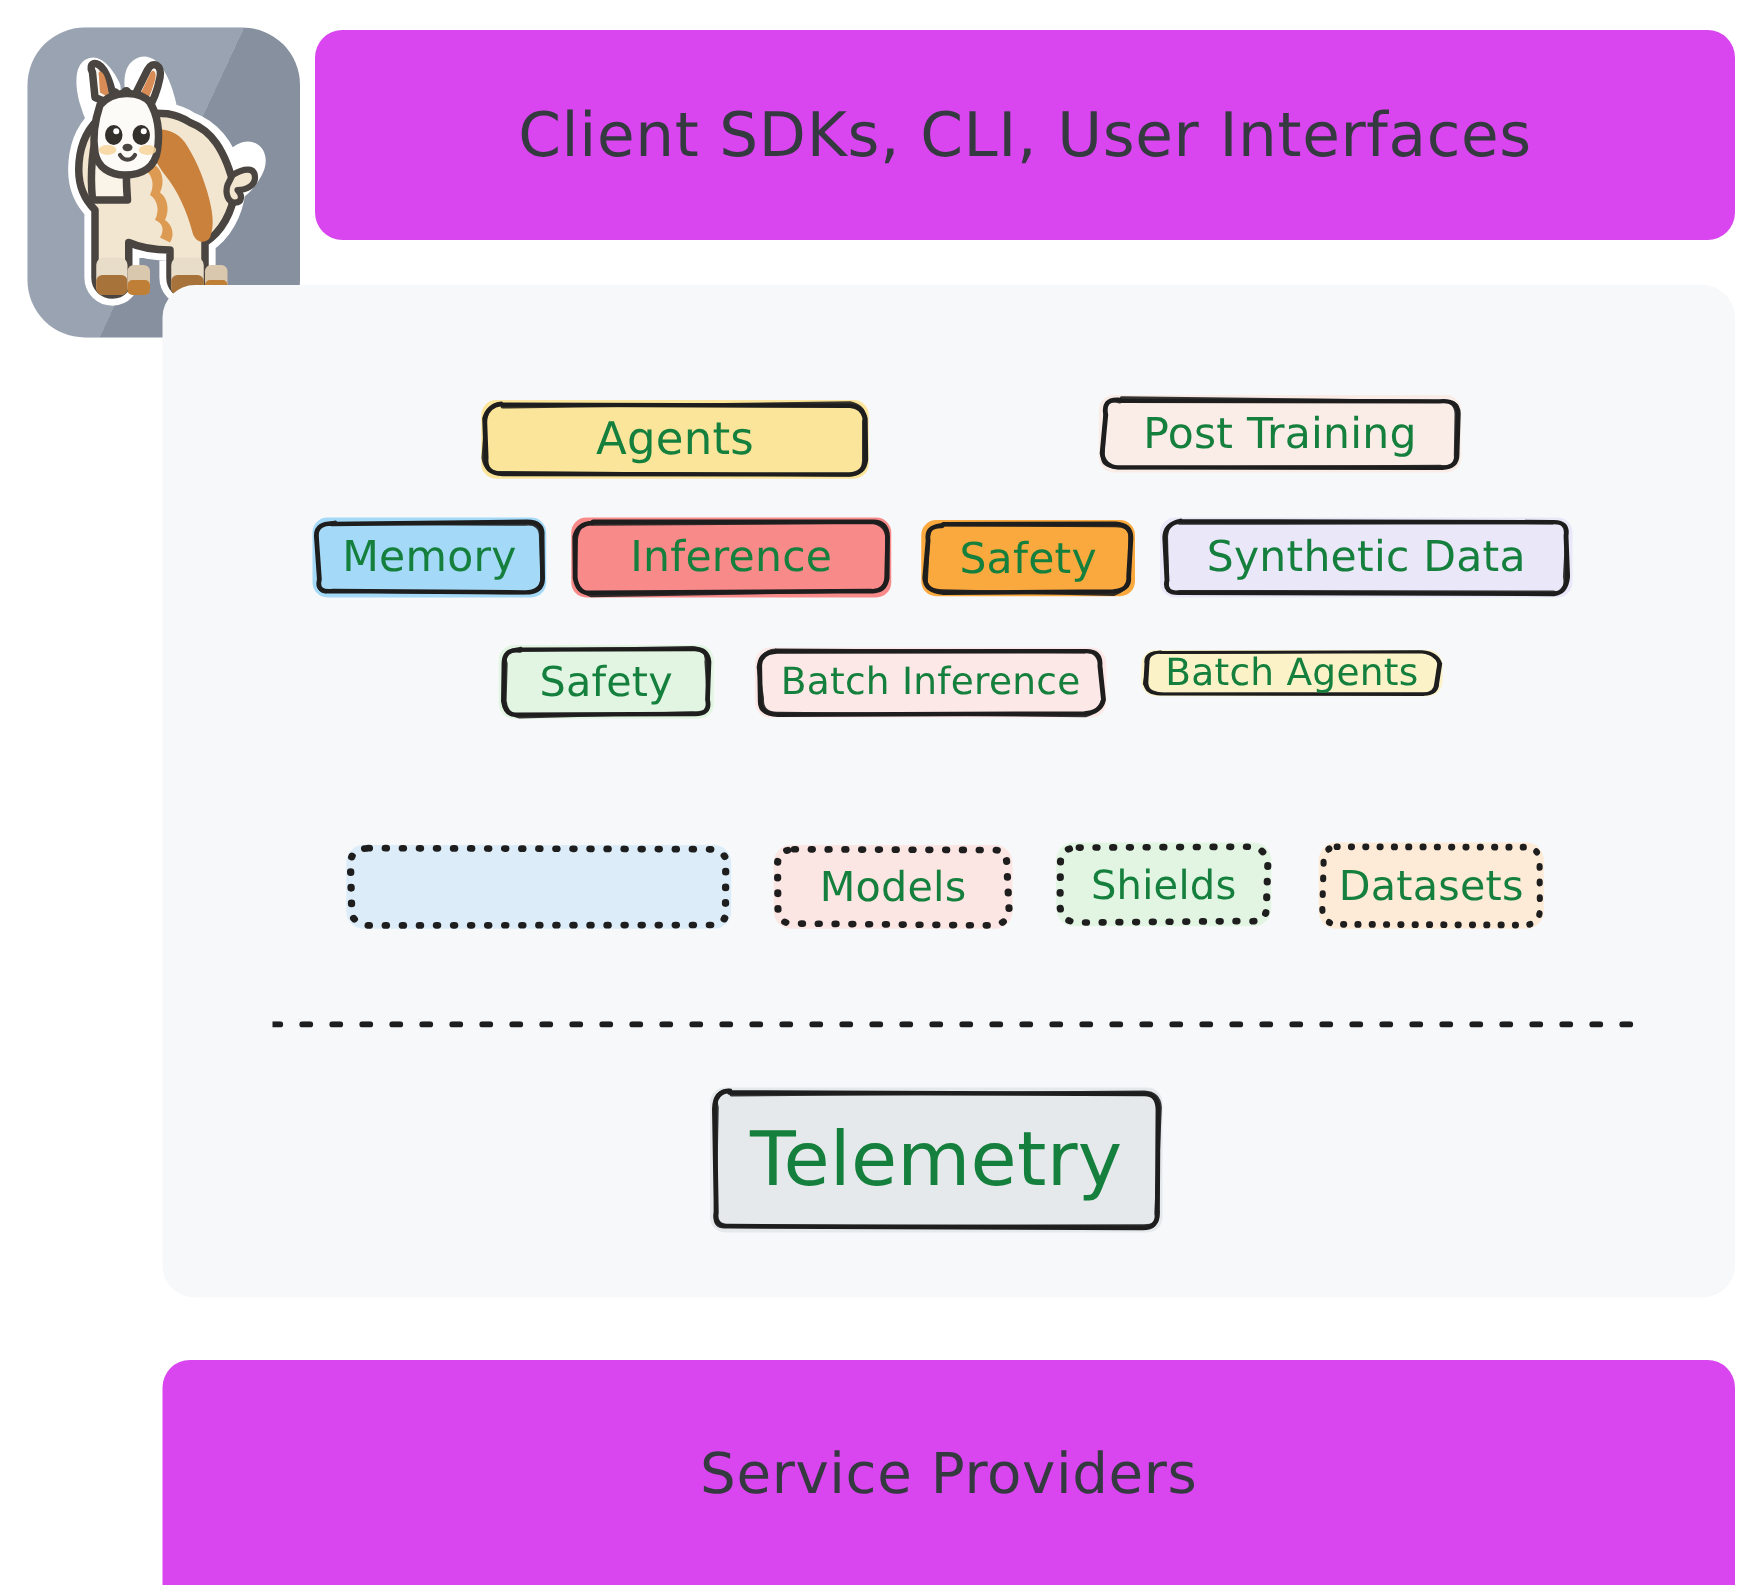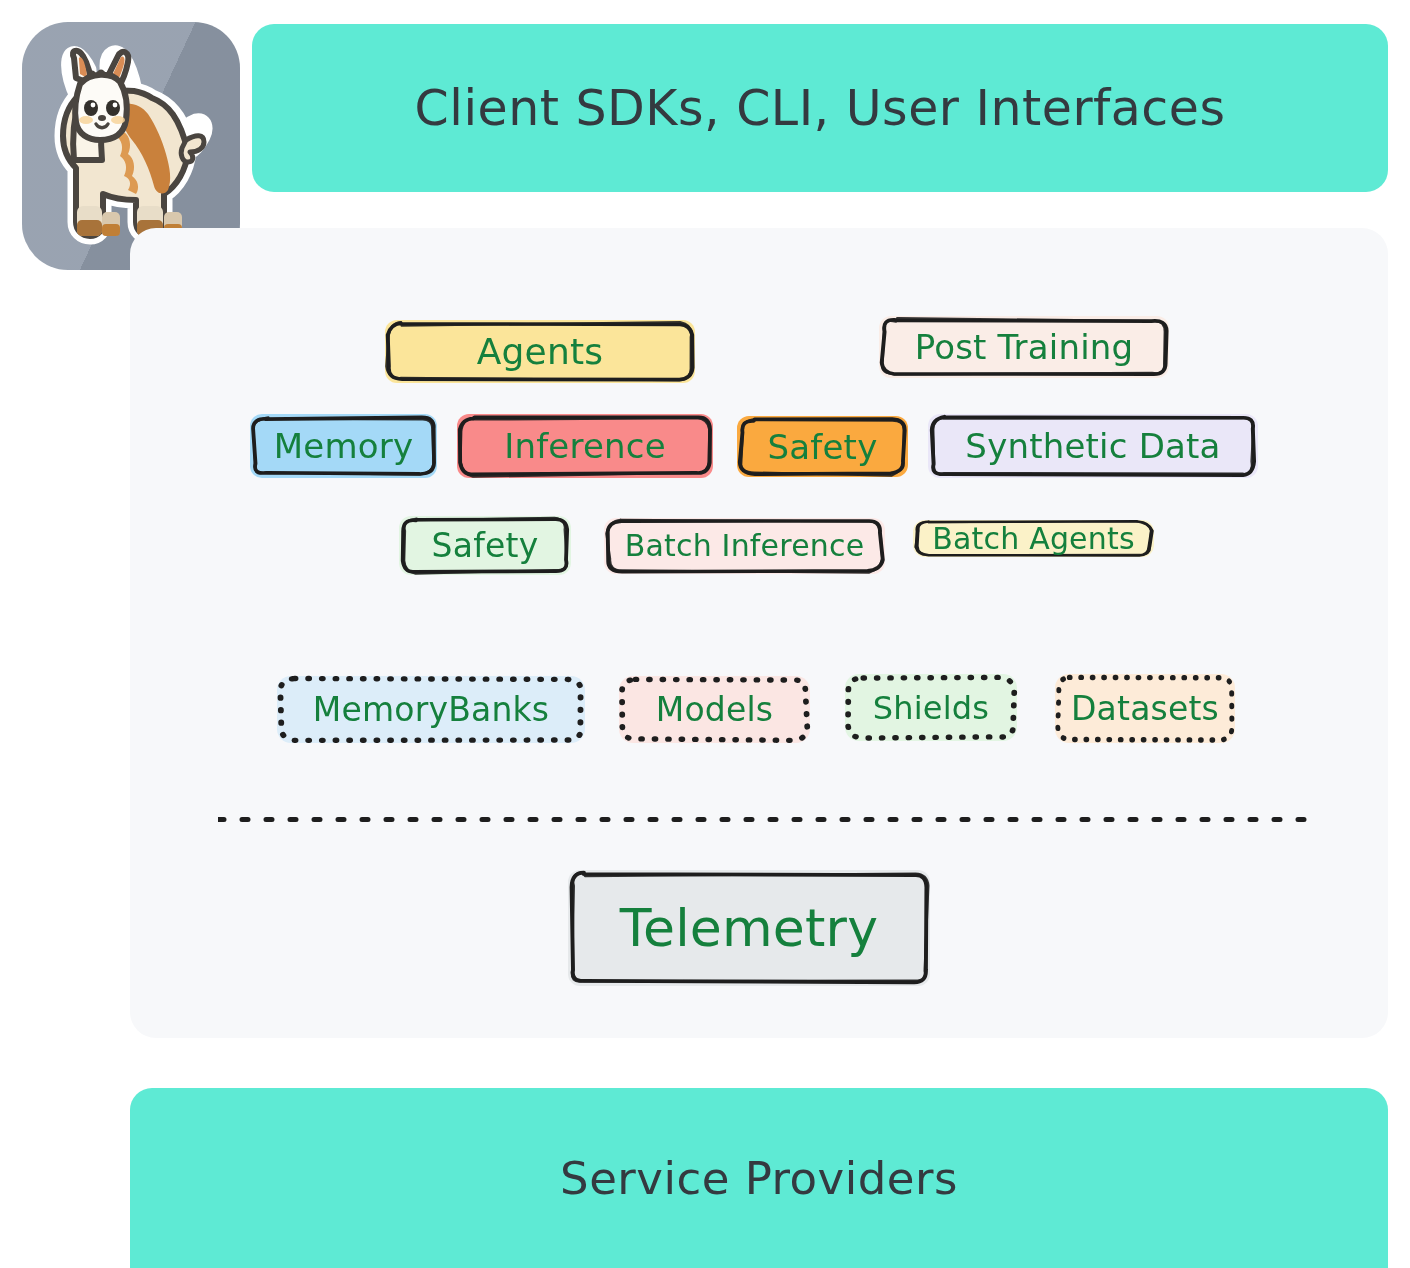--- a/index.html
+++ b/index.html
@@ -13,21 +13,21 @@
     position: relative;
     width: 1410px;
     height: 1268px;
     background: #ffffff;
     overflow: hidden;
   }
 
   
   .band {
     position: absolute;
-    background: #5eead4;
+    background: #d946ef;
     border-radius: 22px;
     display: flex;
     align-items: center;
     justify-content: center;
   }
   .band-title {
     font-family: "DejaVu Sans", sans-serif;
     font-weight: 400;
     color: #343A40;
     letter-spacing: 0.5px;
@@ -441,21 +441,20 @@
           Q 309.16419676771477 0.536179635085864 307.4856837946107 13.803304446977563
           L 307.28143485992916 53.18220971946721
           Q 309.15564944265935 68.00936456922372 293.9286639078215 67.64369238486105
           L 14.231969908089377 68.04223387227975
           Q -0.11260294346138834 66.31703467408951 0.4673157400509808 53.71033158852224
           L -0.5203428722365061 14.033363668178207
           Q -0.8579268005560152 -0.9254759509814903 13.525279846406193 -0.9218617057922529 Z" fill="none" stroke="#1e1e1e" stroke-width="6" stroke-linejoin="round" stroke-dasharray="1 13" stroke-linecap="round"></path>
 
      </svg>
         </div>
-        <span class="label" style="font-size: 33px;">MemoryBanks</span>
       </div>
       <div class="node dotted" style="left: 619px; top: 676px; width: 191px; height: 67px;">
         <div class="fillbox" style="background: rgb(251, 230, 227);"></div>
         <div class="sketch">
           <svg viewBox="-4 -4 199 75" preserveAspectRatio="none">
        <path d="M 13.188573648512829 -0.19153560601116623
           L 178.16419676771474 0.536179635085864
           Q 190.48568379461068 -0.1966955530224368 190.28143485992913 14.18220971946721
           L 192.15564944265935 54.00936456922373
           Q 190.92866390782146 67.64369238486105 177.23196990808938 68.04223387227975
@@ -521,21 +520,21 @@
           L 351.1869565666514 -0.1545615330534929
           Q 363.39466683386564 0.5026014675269835 364.2581733899395 12.756026955833658
           L 360.52024179386063 104.01251743677713
           Q 363.5390517751315 114.87259044348757 349.0722879477195 114.1411585987953
           L 10.994802106206771 114.97143966721342
           Q -1.997367029216548 117.62239190386363 0.28024275944044347 102.50414761494321
           L 1.939079793129349 12.868292535626097
           Q -1.4300443481653928 -0.9914232168375747 11.309577838154656 -1.7169911012606462 Z" fill="none" stroke="#1e1e1e" stroke-width="2.4" stroke-linejoin="round" stroke-linecap="round" opacity="0.9"></path>
      </svg>
         </div>
-        <span class="label" style="font-size: 52px;">Telemetry</span>
+        <span class="label" style="font-size: 60px;">Telemetry</span>
       </div>
     </div>
 
   <div id="api-divider">
     <svg viewBox="0 0 1094 5" preserveAspectRatio="none">
       <line x1="0" y1="2.5" x2="1094" y2="2.5" stroke="#1e1e1e" stroke-width="5" stroke-linecap="round" stroke-dasharray="6 18"></line>
     </svg>
   </div>
 
   <div class="band" id="footer-band">

